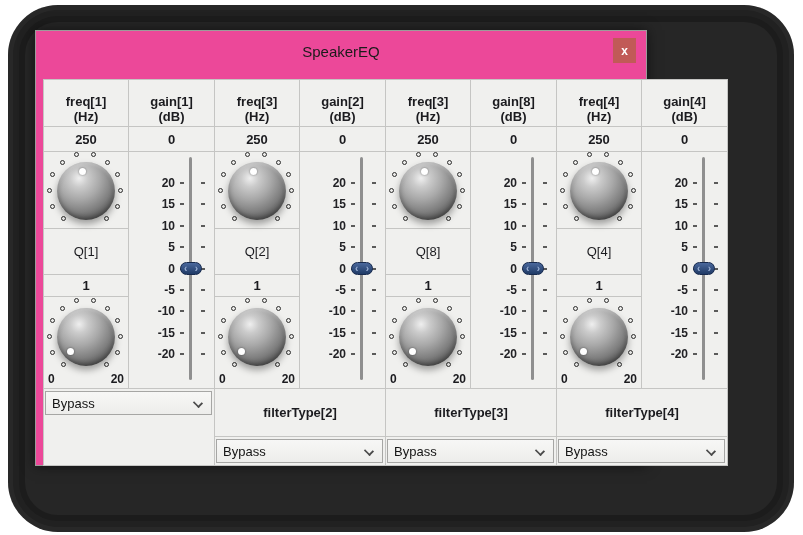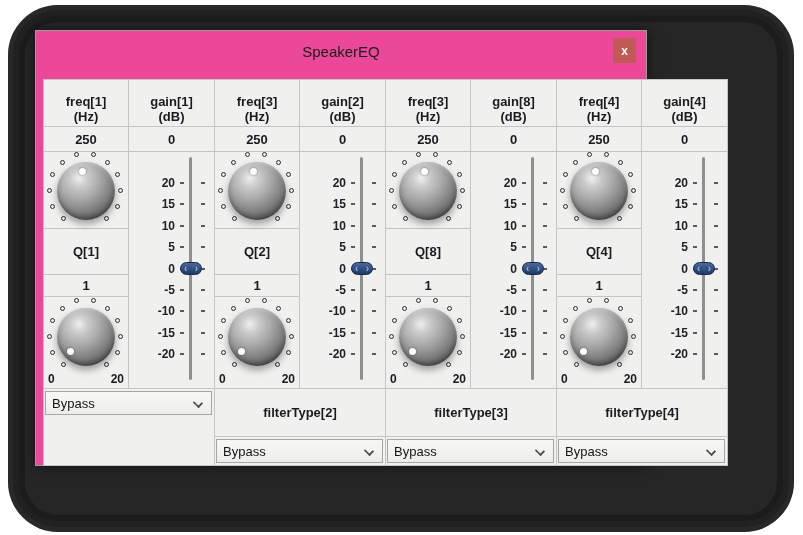--- a/index.html
+++ b/index.html
@@ -33,21 +33,21 @@
   .group:last-child { border-right:none; }
   .cell { position:relative; color:#1b1b1f; }
   .bb { border-bottom:1px solid #c5c5c3; }
   .br { border-right:1px solid #c5c5c3; }
 
   .hdr { display:flex; flex-direction:column; align-items:center; justify-content:flex-end;
          padding-bottom:2px; font-size:13px; font-weight:bold; line-height:15px; }
   .val { display:flex; align-items:center; justify-content:center;
          font-size:13px; font-weight:bold; }
   .qlabel { display:flex; align-items:center; justify-content:center;
-            font-size:13px; font-weight:bold; }
+            font-size:13px; font-weight:normal; }
 
   
   .knob-wrap { position:absolute; width:78px; height:78px; left:3px; }
   .freq-knob-cell .knob-wrap { top:0px; }
   .q-knob-cell .knob-wrap { top:1px; }
   .knob-ball { position:absolute; left:10px; top:10px; width:58px; height:58px;
                border-radius:50%;
                background:radial-gradient(circle at 38% 28%, #efefef 0%, #cbcbcb 16%,
                           #a9a9a9 38%, #7e7e7e 62%, #4a4a4a 85%, #2f2f2f 100%);
                box-shadow:0 4px 7px rgba(0,0,0,0.35), inset 0 -2px 5px rgba(0,0,0,0.35),

